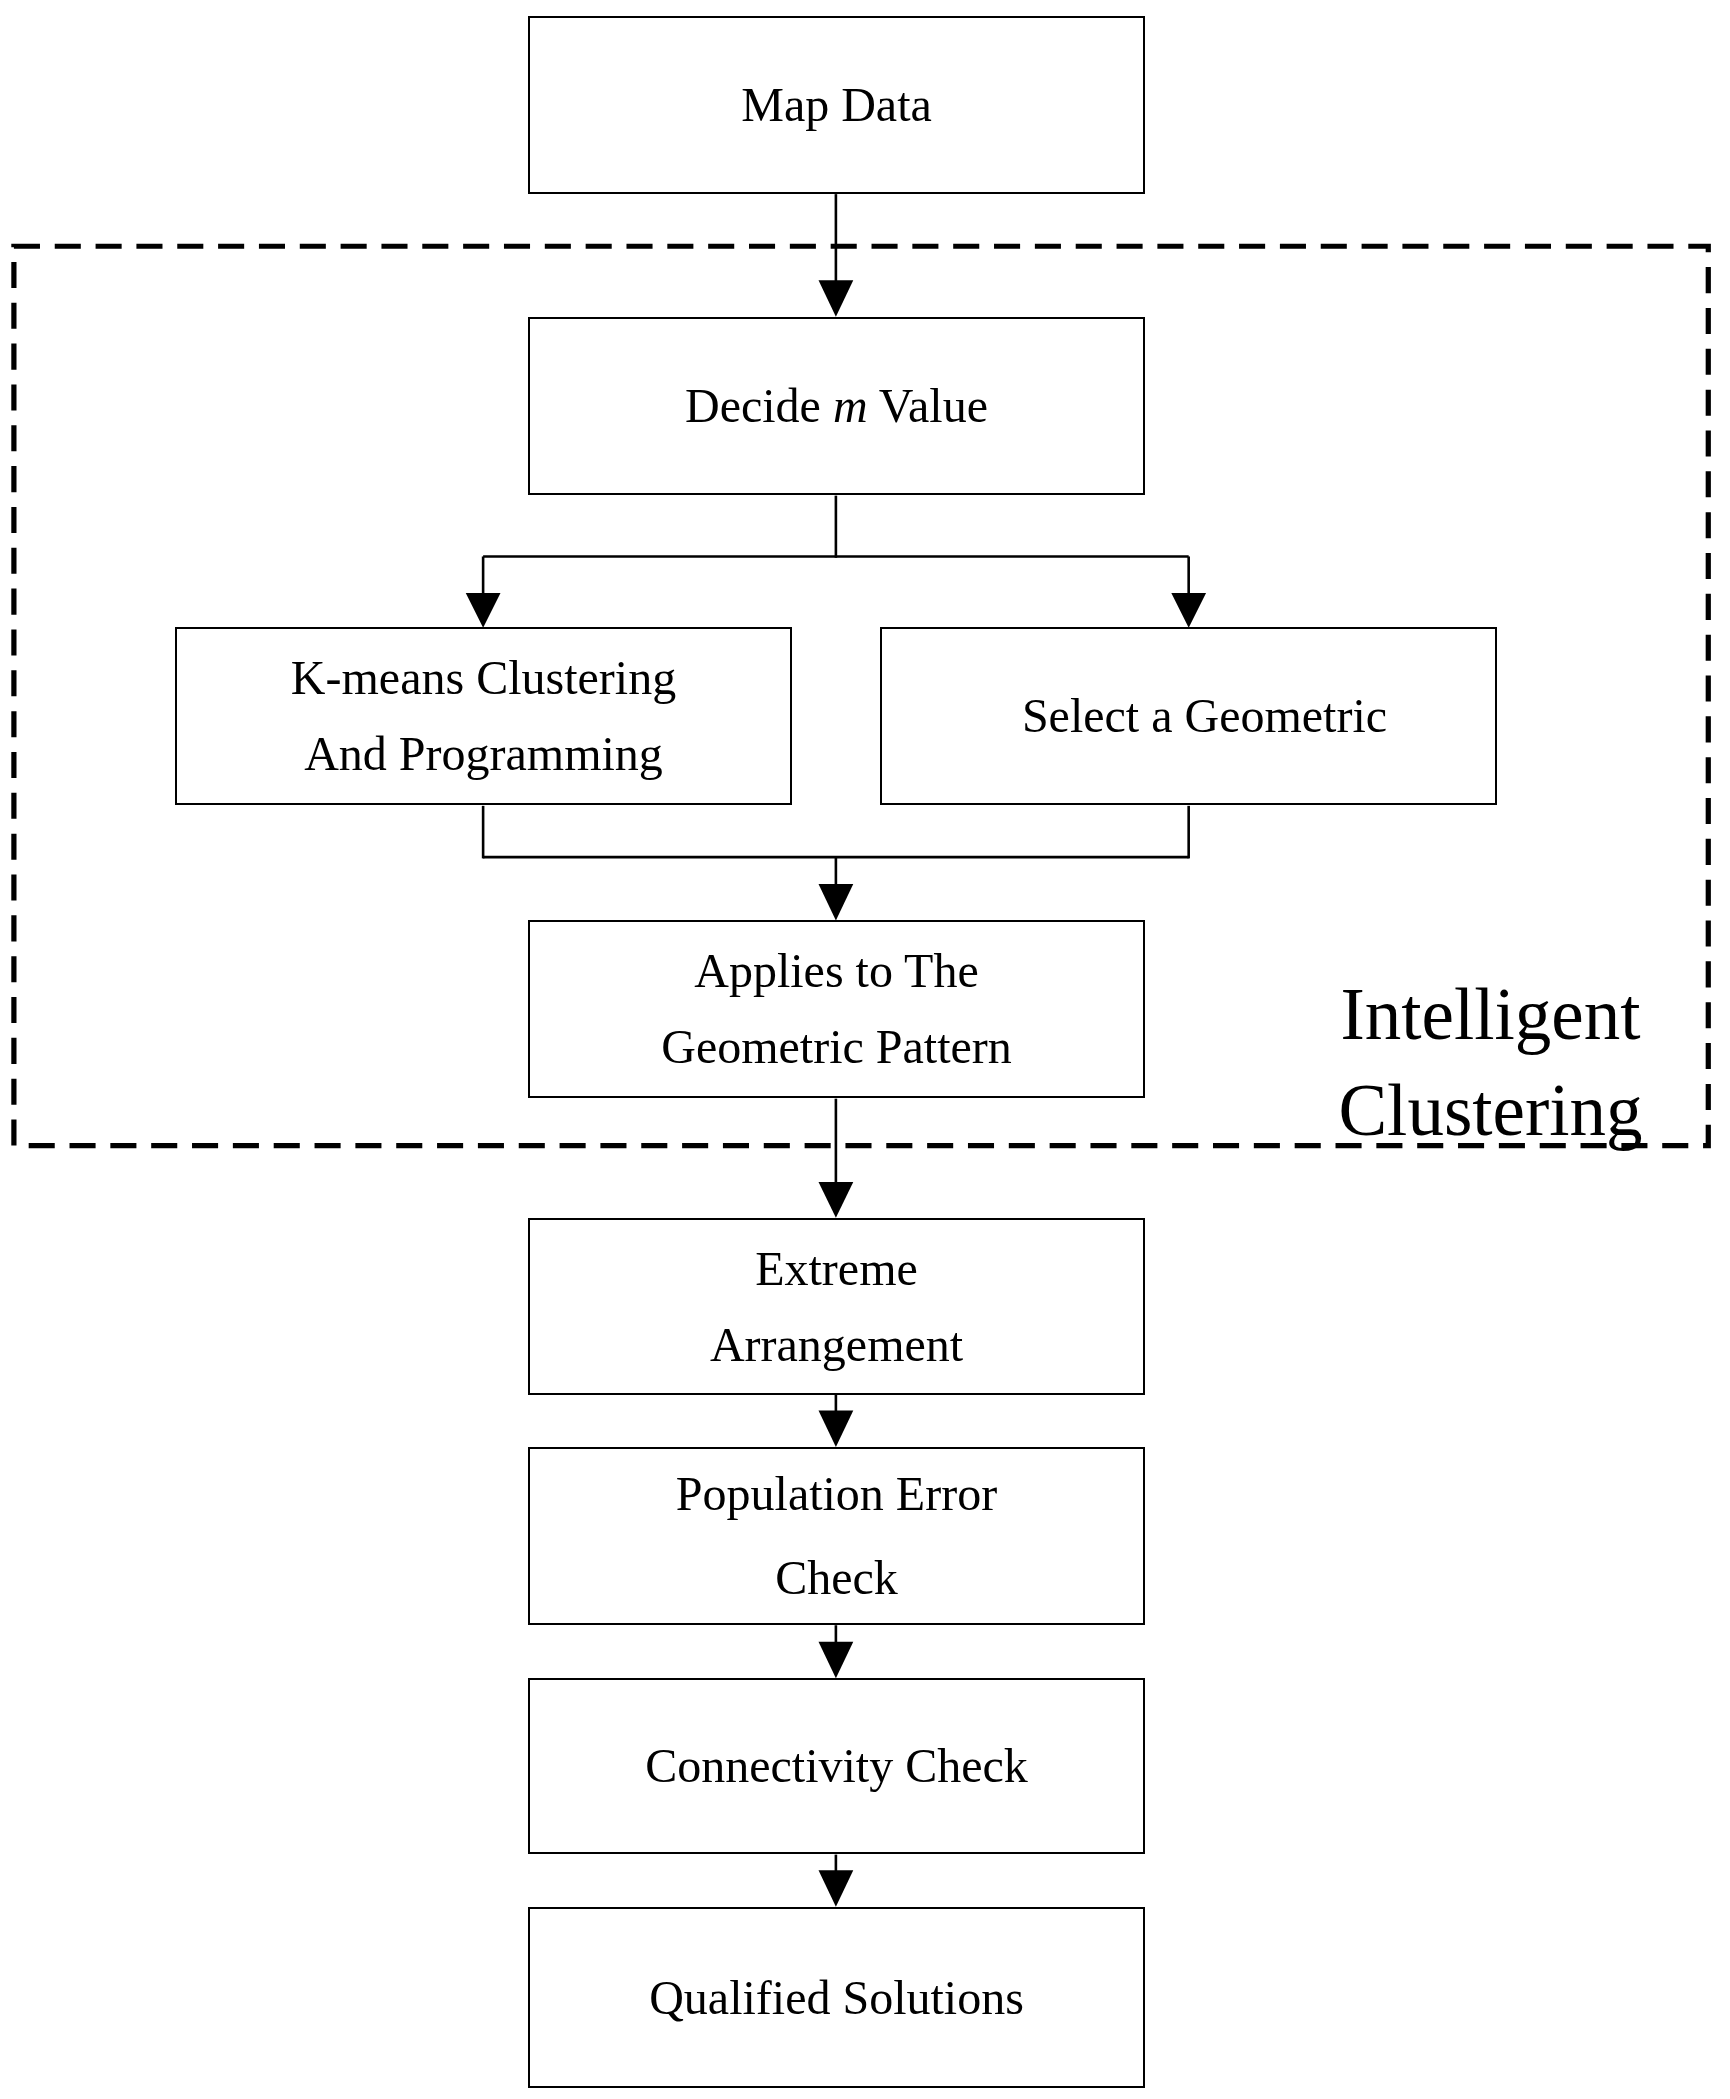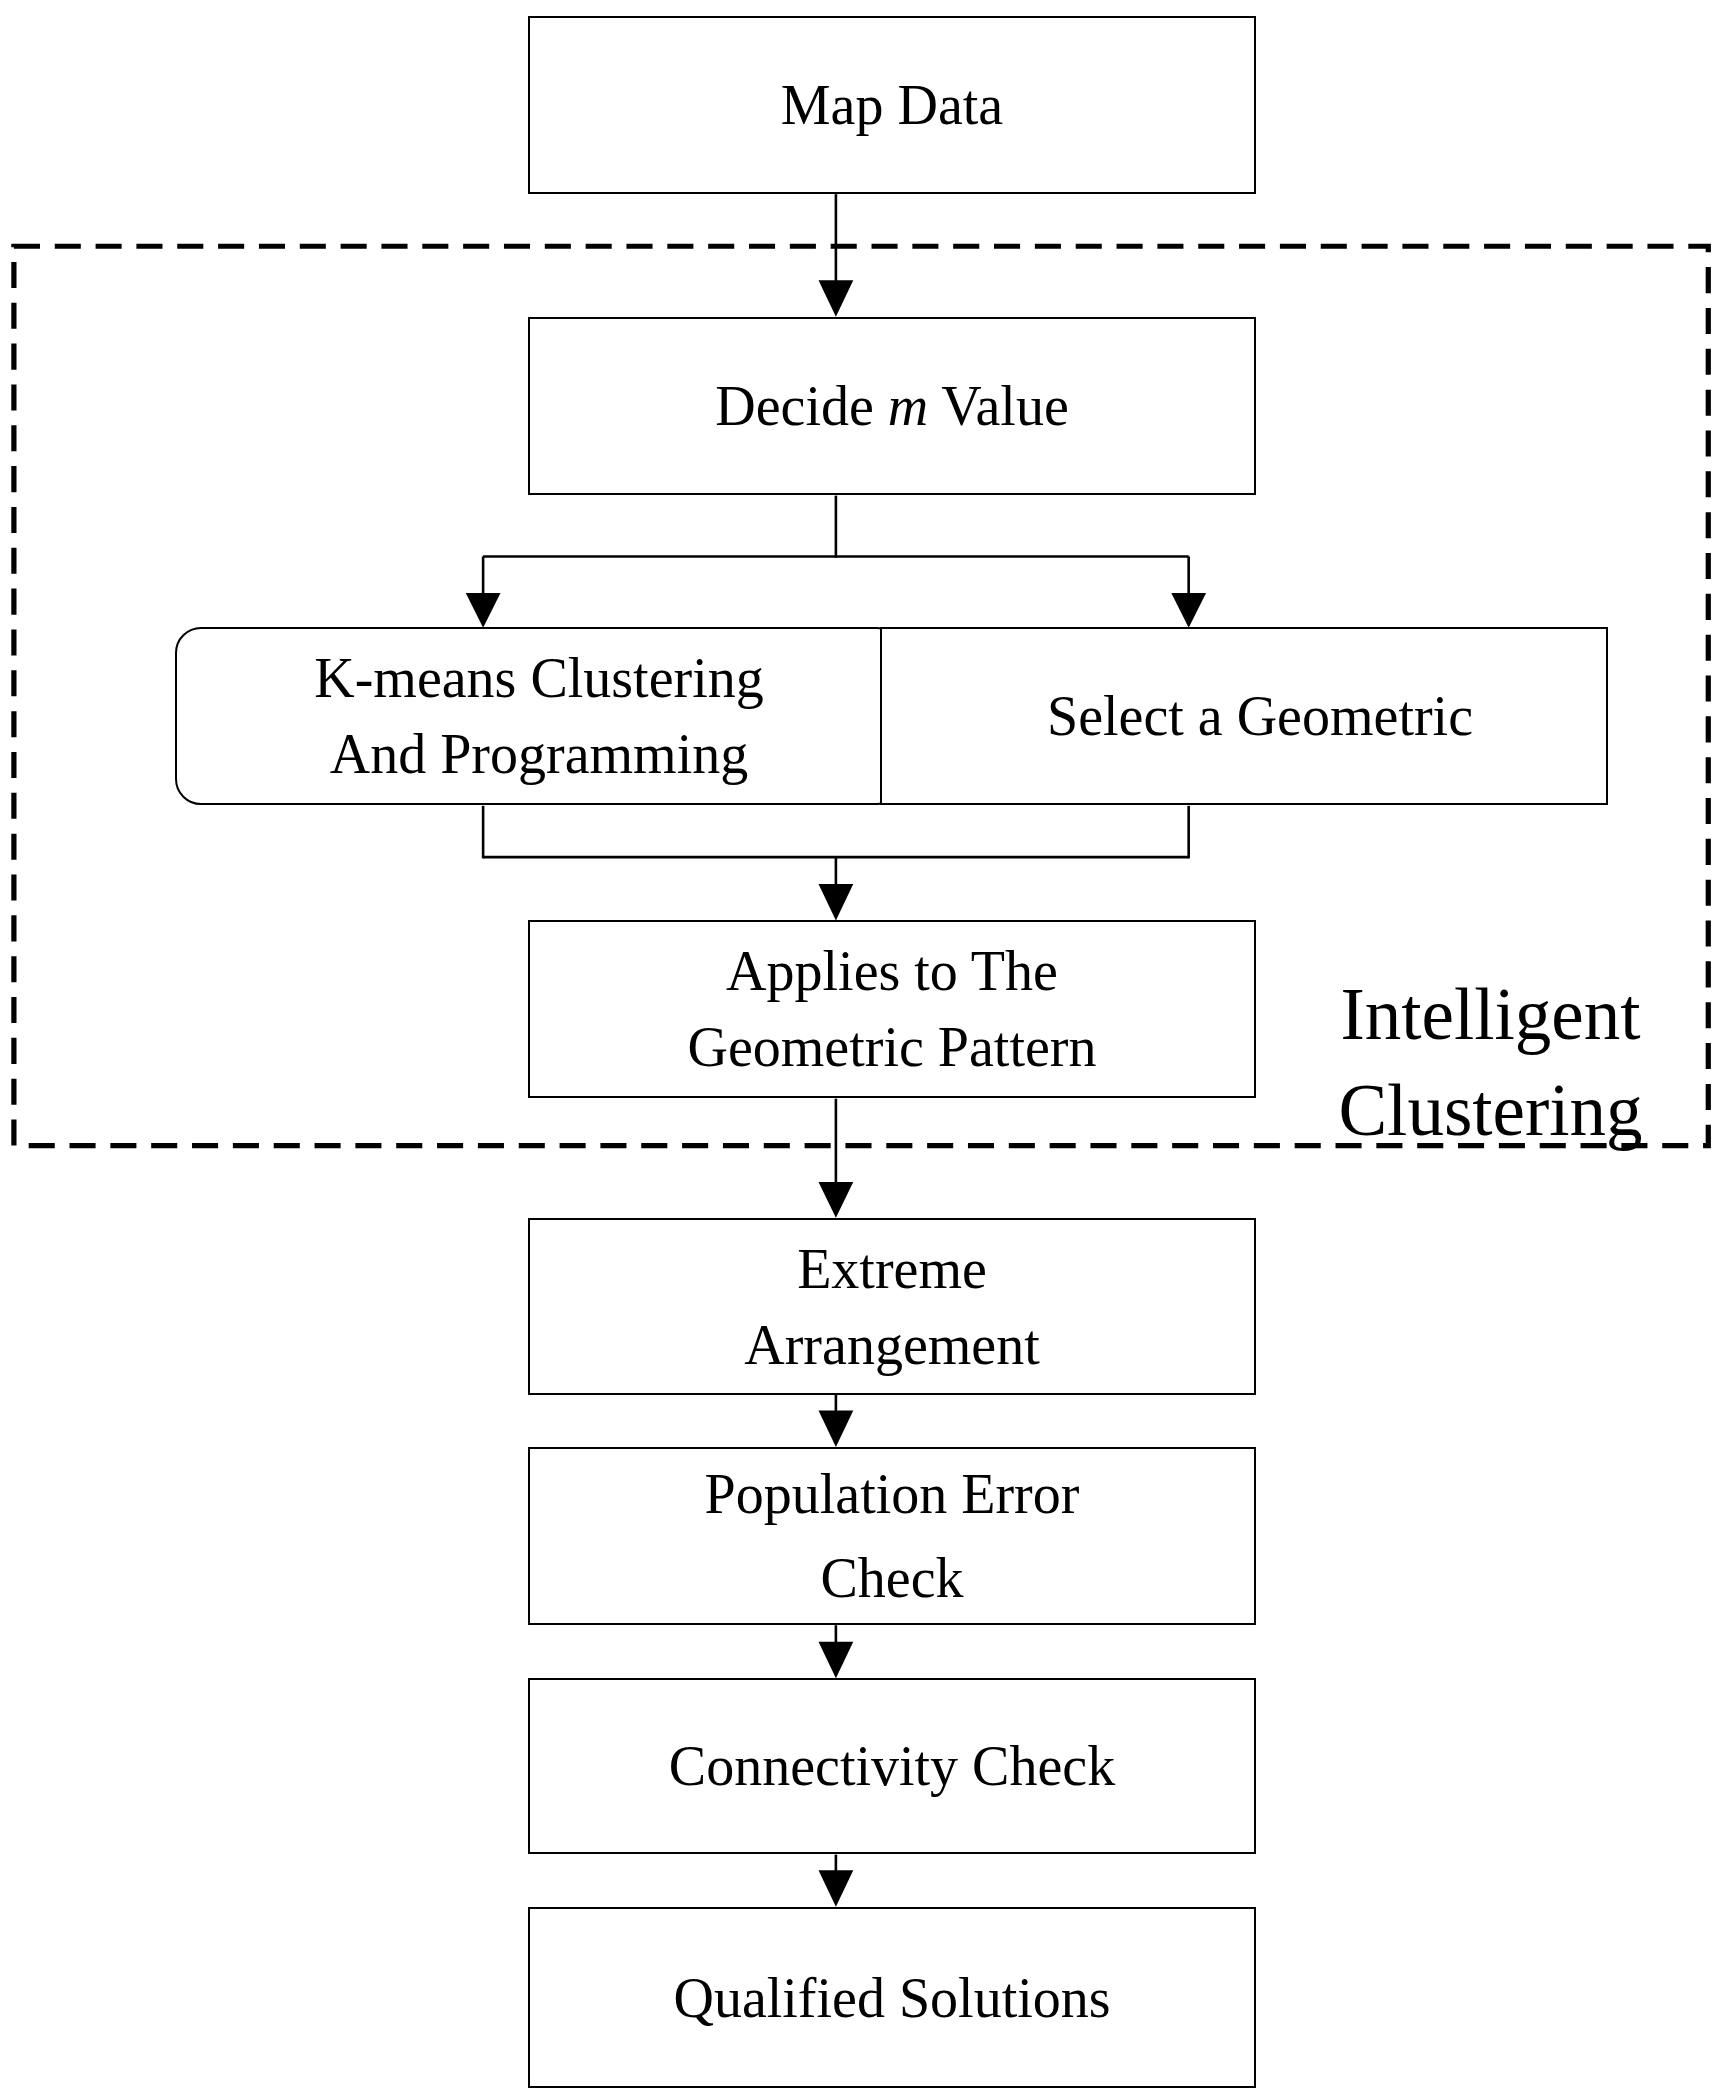--- a/index.html
+++ b/index.html
@@ -17,37 +17,37 @@
     overflow:hidden;
   }
   #wires{
     position:absolute;
     left:0;top:0;
     width:1730px;height:2100px;
     display:block;
   }
   .box{
     position:absolute;
-    width:728px;
+    width:617px;
     height:178px;
     box-sizing:border-box;
     border:2.6px solid var(--ink);
     background:var(--background);
     display:flex;
     flex-direction:column;
     align-items:center;
     justify-content:center;
     text-align:center;
-    font-size:56px;
+    font-size:48px;
     line-height:76px;
     white-space:nowrap;
   }
   .box.b-map{left:528px;top:15.6px;}
   .box.b-decide{left:528px;top:317px;}
-  .box.b-kmeans{left:175px;top:627px;border-radius:26px;}
+  .box.b-kmeans{left:175px;top:627px;}
   .box.b-select{left:880px;top:627px;padding-left:32px;}
   .box.b-applies{left:528px;top:920px;}
   .box.b-extreme{left:528px;top:1218px;height:177px;}
   .box.b-population{left:528px;top:1447px;gap:8px;}
   .box.b-connectivity{left:528px;top:1678px;height:176px;}
   .box.b-qualified{left:528px;top:1907px;height:181px;}
   .region-label{
     position:absolute;
     left:1230px;
     top:967px;

